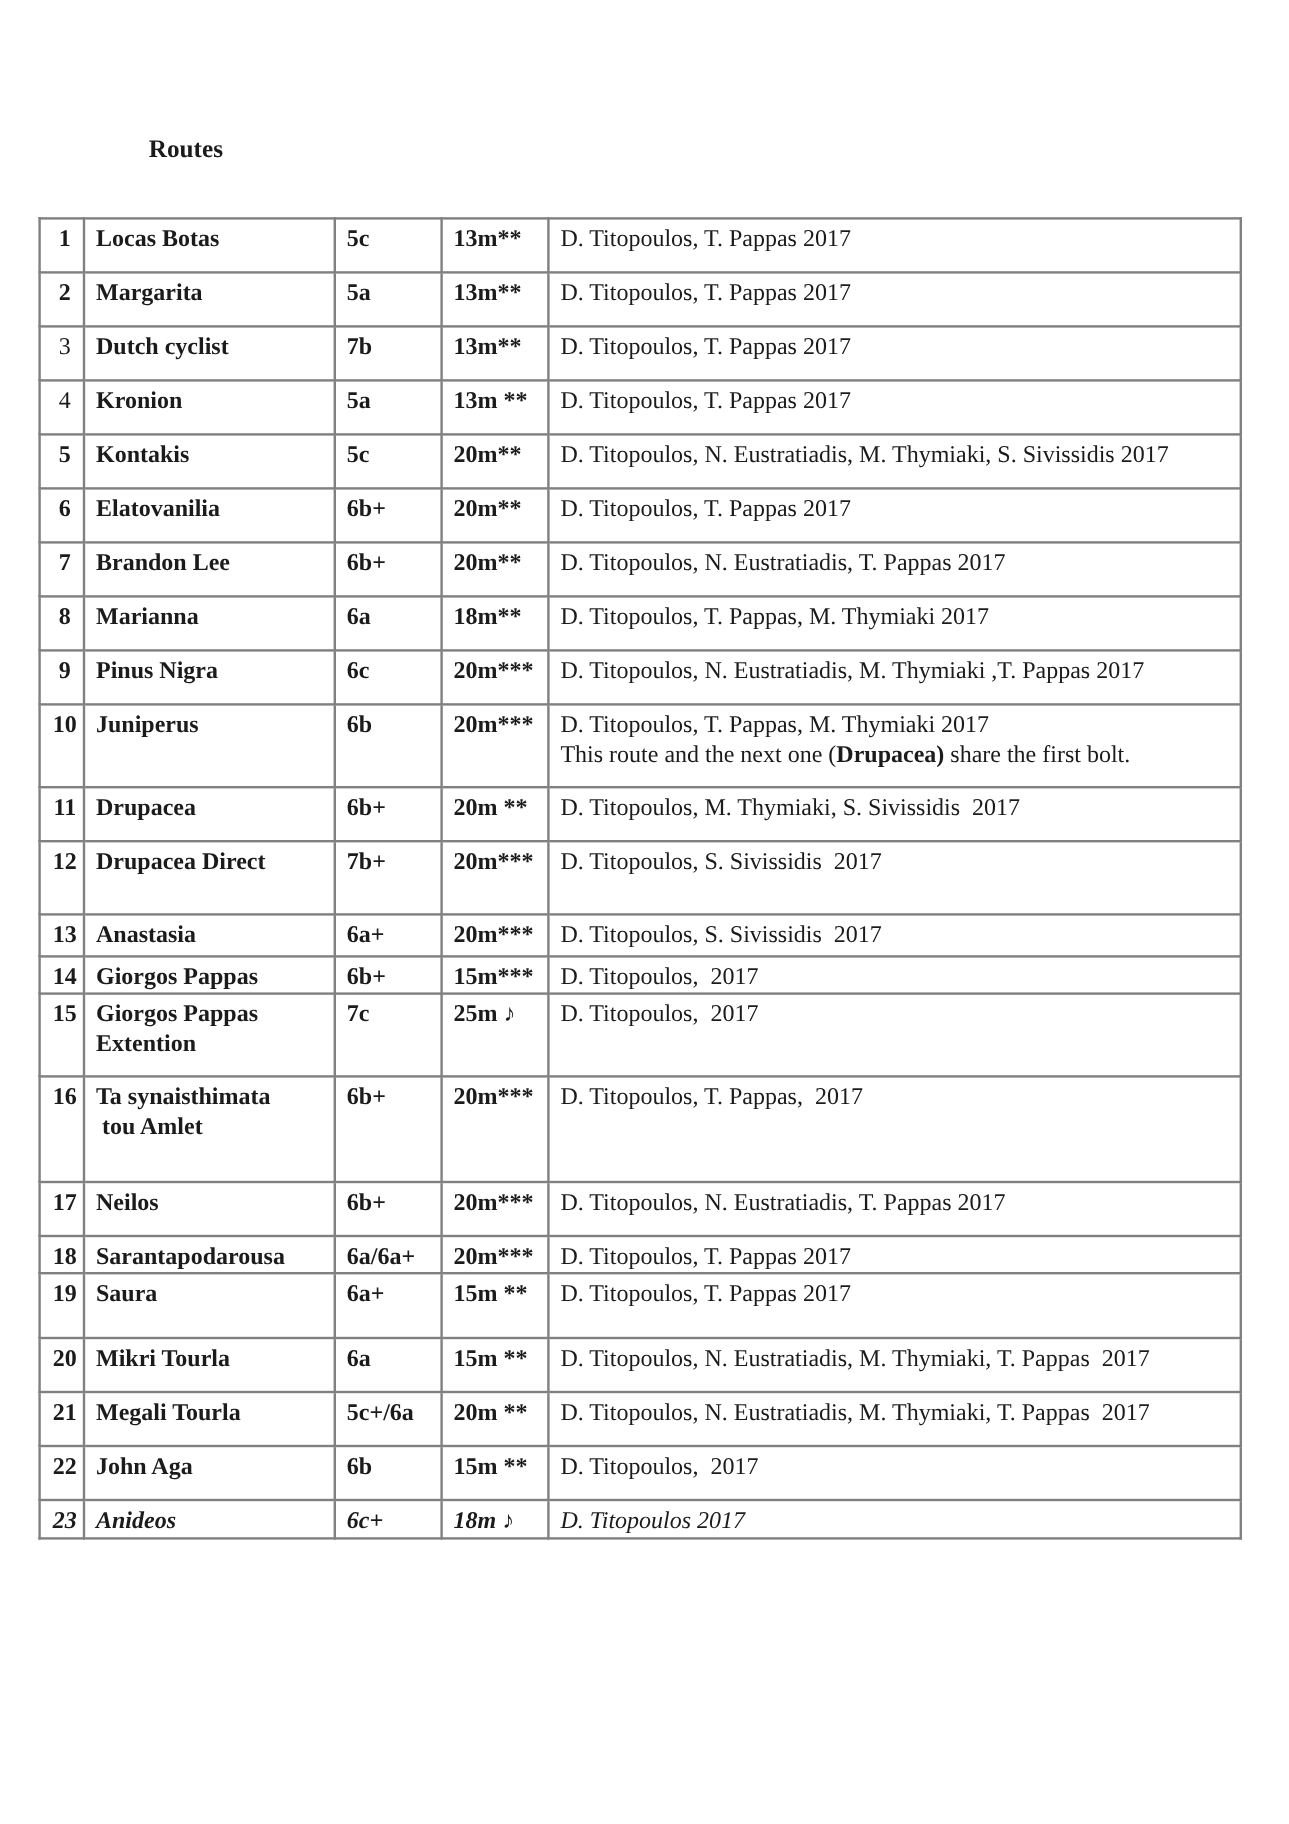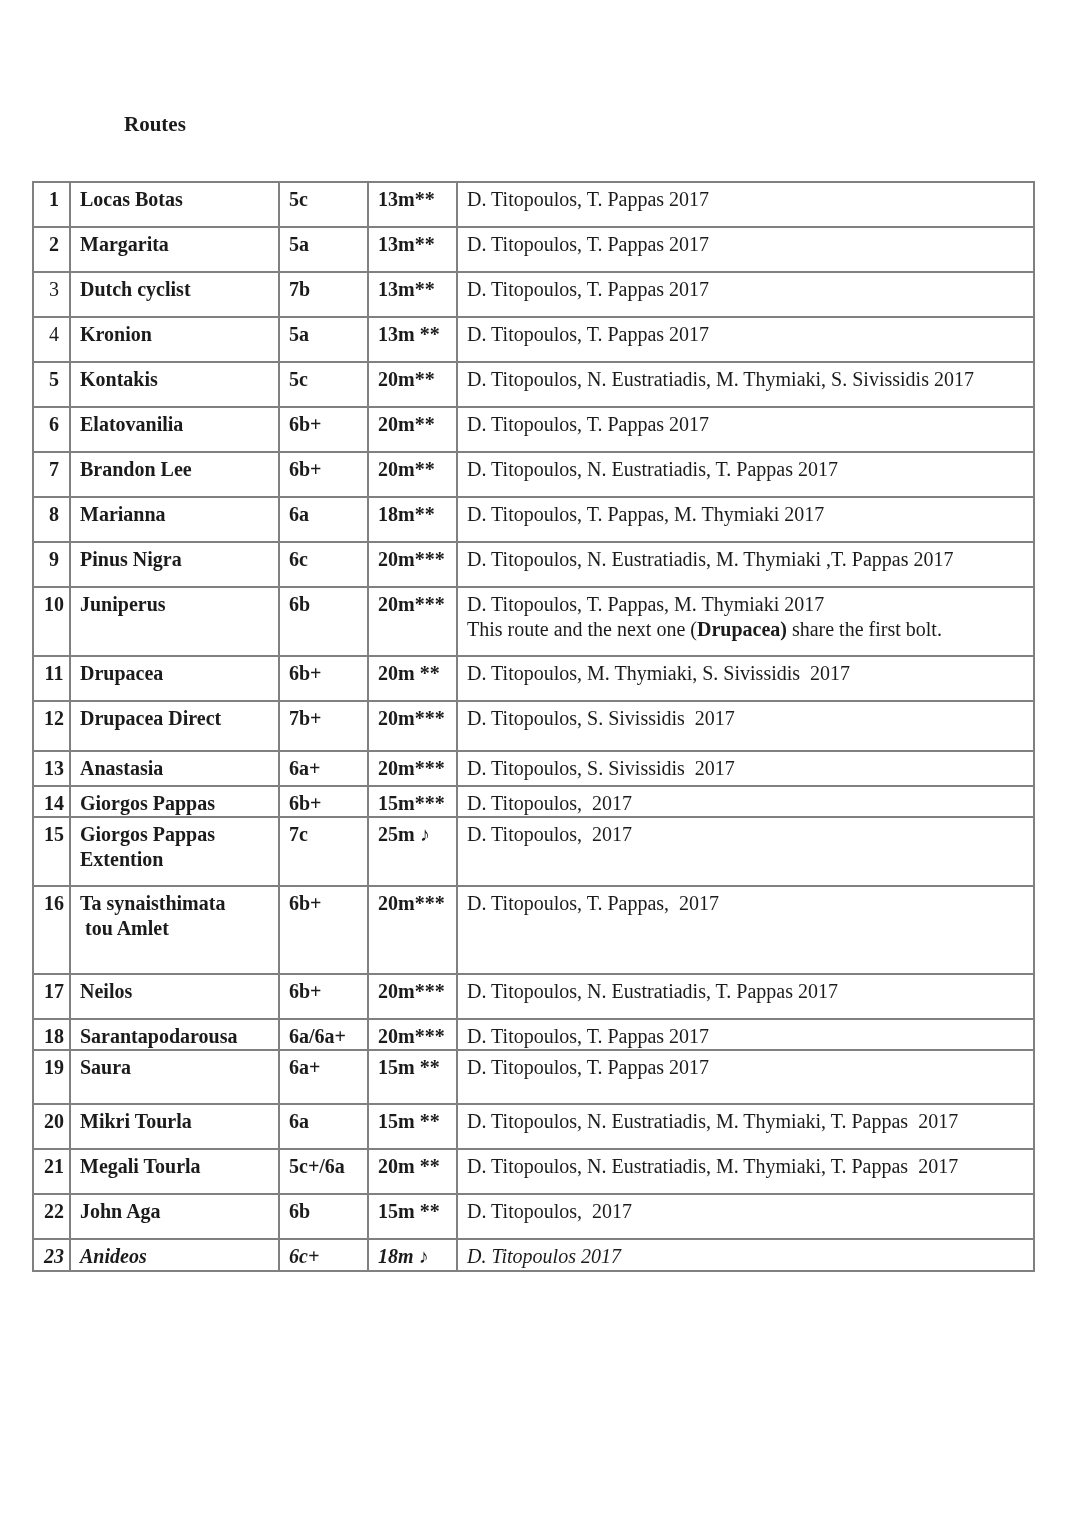--- a/index.html
+++ b/index.html
@@ -150,21 +150,21 @@
           <td class="cell-length">20m***</td>
           <td class="cell-note"><span>D. Titopoulos, T. Pappas, M. Thymiaki 2017</span><br><span>This route and the next one (</span><span class="note-bold">Drupacea)</span><span> share the first bolt.</span></td>
         </tr>
         <tr style="height: 45px;">
           <td class="cell-num">11</td>
           <td class="cell-name">Drupacea</td>
           <td class="cell-grade">6b+</td>
           <td class="cell-length">20m **</td>
           <td class="cell-note">D. Titopoulos, M. Thymiaki, S. Sivissidis  2017</td>
         </tr>
-        <tr style="height: 50px;">
+        <tr style="height: 61px;">
           <td class="cell-num">12</td>
           <td class="cell-name">Drupacea Direct</td>
           <td class="cell-grade">7b+</td>
           <td class="cell-length">20m***</td>
           <td class="cell-note">D. Titopoulos, S. Sivissidis  2017</td>
         </tr>
         <tr style="height: 35px;">
           <td class="cell-num">13</td>
           <td class="cell-name">Anastasia</td>
           <td class="cell-grade">6a+</td>

